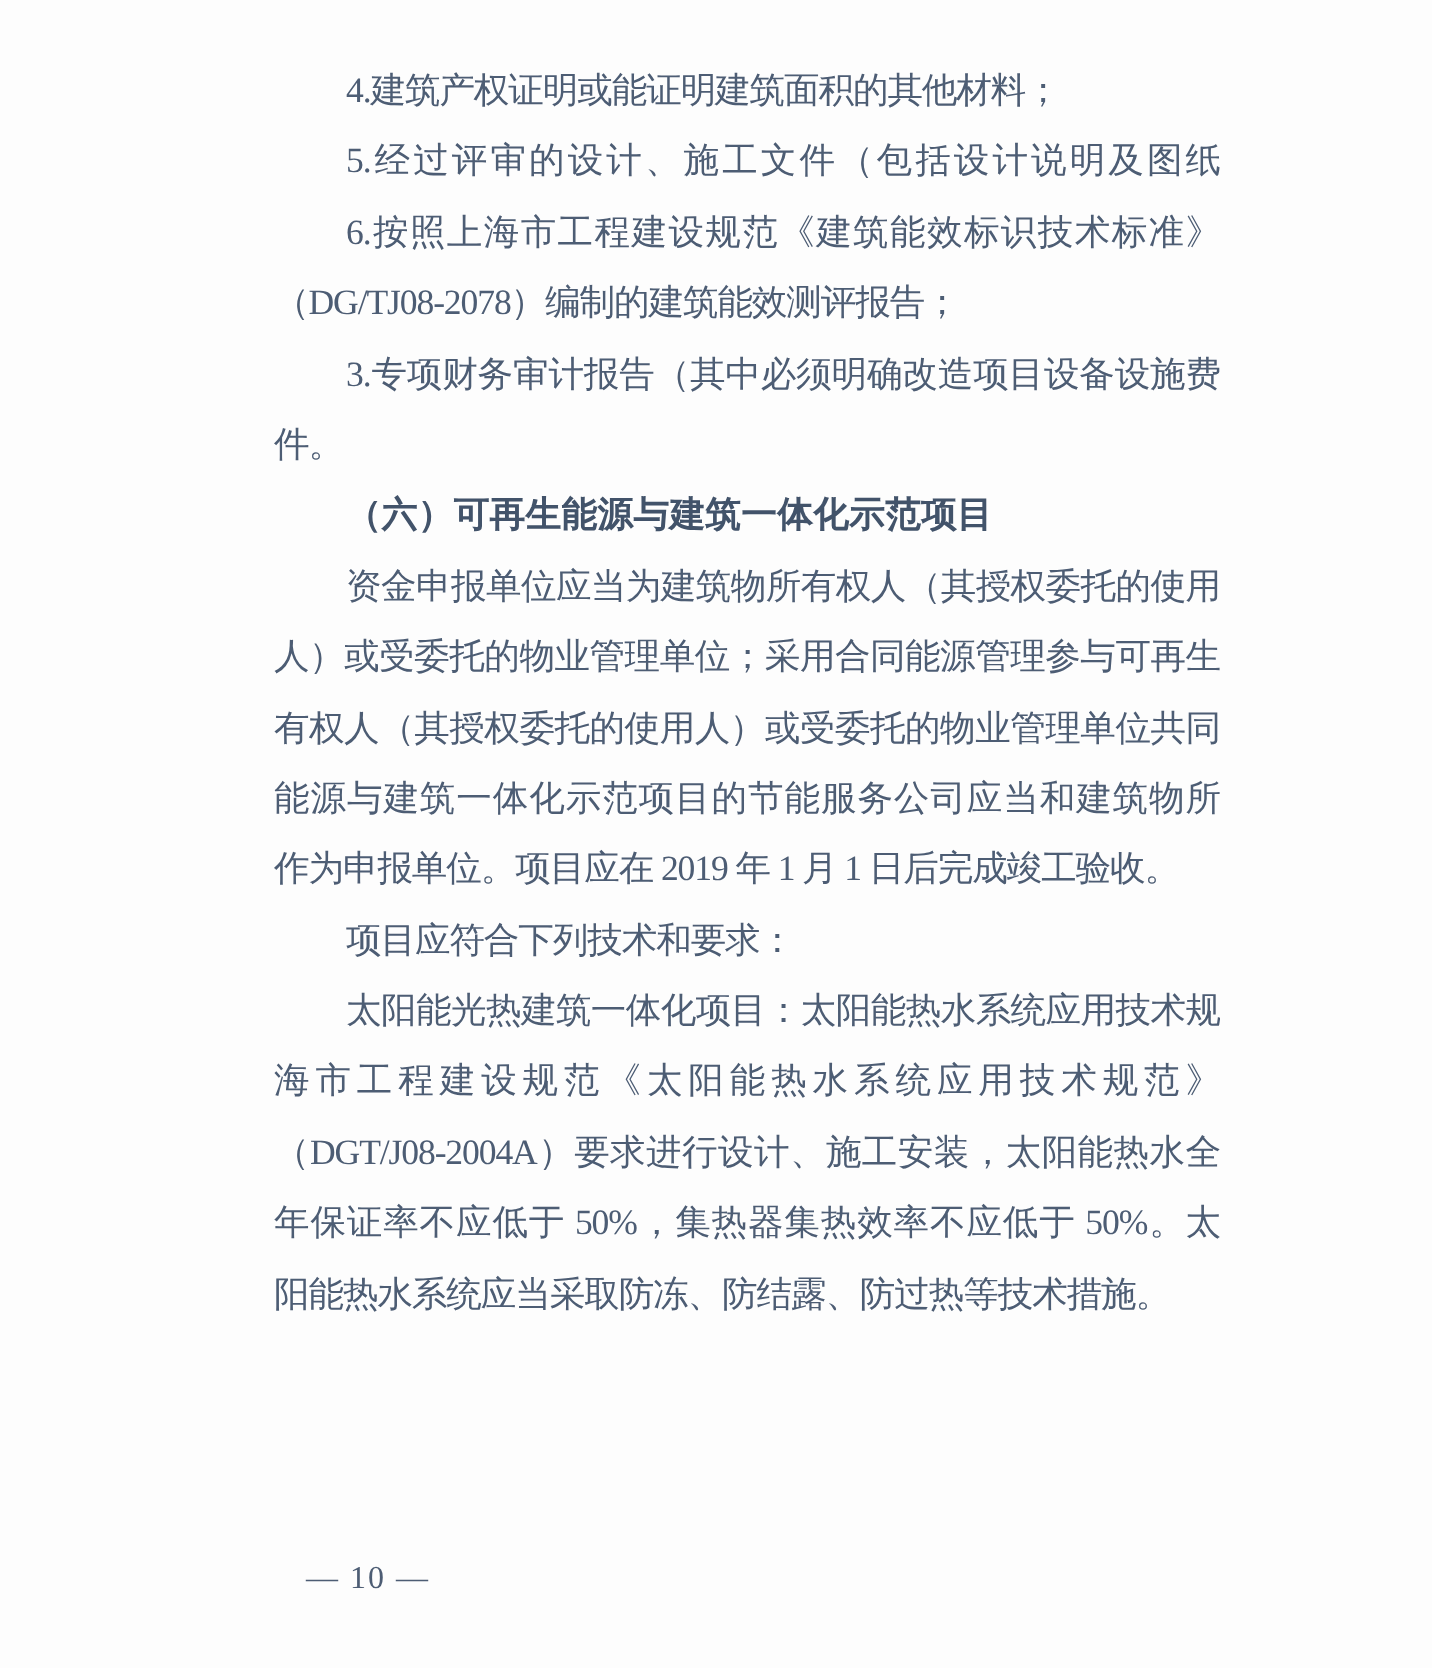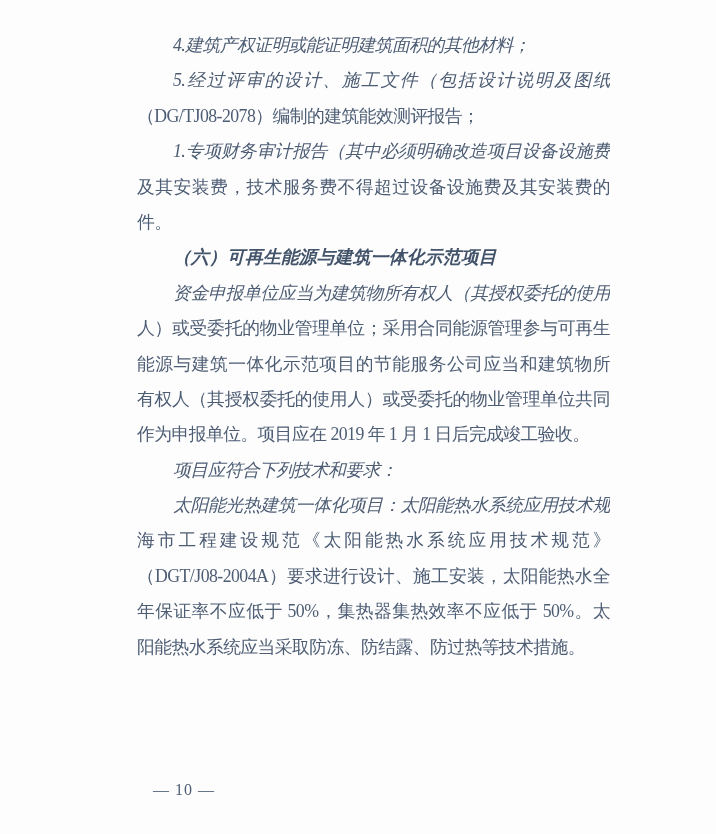--- a/index.html
+++ b/index.html
@@ -37,21 +37,20 @@
     text-rendering: optimizeLegibility;
   }
   .line.justify {
     white-space: normal;
     text-align: justify;
     text-align-last: justify;
     overflow: hidden;
   }
   .line.indent {
     padding-left: 36px;
-    font-style: italic;
   }
   .line.bold {
     font-weight: 700;
     color: var(--bold-color);
     letter-spacing: 0.2px;
   }
   .footer {
     position: absolute;
     left: 153px;
     top: 776px;
@@ -63,29 +62,29 @@
     text-align: right;
   }
 </style>
 </head>
 <body>
 
 <div class="page">
   <div class="doc" id="doc">
       <div class="line indent">4.建筑产权证明或能证明建筑面积的其他材料；</div>
       <div class="line indent justify">5.经过评审的设计、施工文件（包括设计说明及图纸等）；</div>
+      <div class="line indent justify">6.按照上海市工程建设规范《建筑能效标识技术标准》</div>
       <div class="line">（DG/TJ08-2078）编制的建筑能效测评报告；</div>
-      <div class="line indent justify">1.专项财务审计报告（其中必须明确改造项目设备设施费</div>
-      <div class="line justify">及其安装费，技术服务费不得超过设备设施费及其安装费的</div>
+      <div class="line indent justify">3.专项财务审计报告（其中必须明确改造项目设备设施费</div>
       <div class="line">件。</div>
       <div class="line indent bold">（六）可再生能源与建筑一体化示范项目</div>
       <div class="line indent justify">资金申报单位应当为建筑物所有权人（其授权委托的使用</div>
       <div class="line justify">人）或受委托的物业管理单位；采用合同能源管理参与可再生</div>
+      <div class="line justify">有权人（其授权委托的使用人）或受委托的物业管理单位共同</div>
       <div class="line justify">能源与建筑一体化示范项目的节能服务公司应当和建筑物所</div>
-      <div class="line justify">有权人（其授权委托的使用人）或受委托的物业管理单位共同</div>
       <div class="line">作为申报单位。项目应在 2019 年 1 月 1 日后完成竣工验收。</div>
       <div class="line indent">项目应符合下列技术和要求：</div>
       <div class="line indent justify">太阳能光热建筑一体化项目：太阳能热水系统应用技术规范</div>
       <div class="line justify">海市工程建设规范《太阳能热水系统应用技术规范》</div>
       <div class="line justify">（DGT/J08-2004A）要求进行设计、施工安装，太阳能热水全</div>
       <div class="line justify">年保证率不应低于 50%，集热器集热效率不应低于 50%。太</div>
       <div class="line">阳能热水系统应当采取防冻、防结露、防过热等技术措施。</div>
     </div>
   <div class="footer">— 10 —</div>
 </div>

